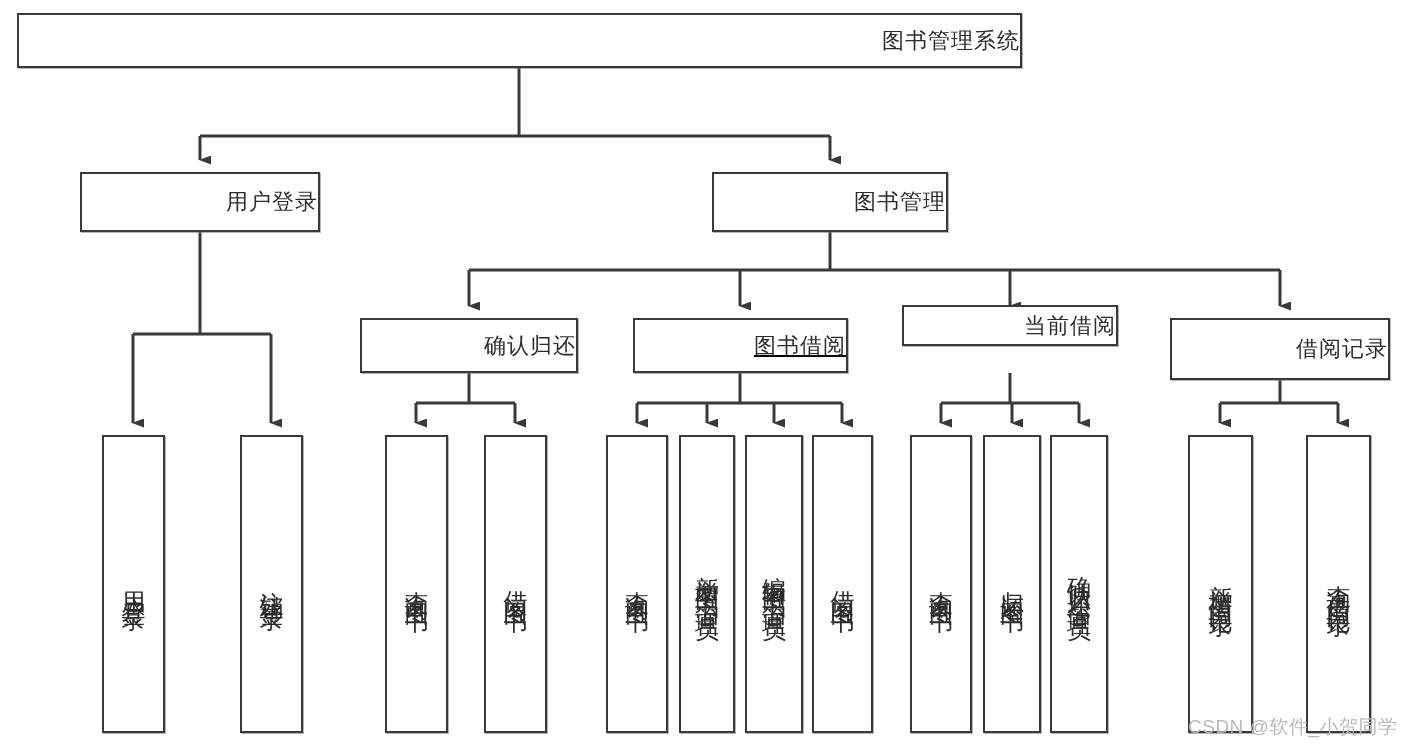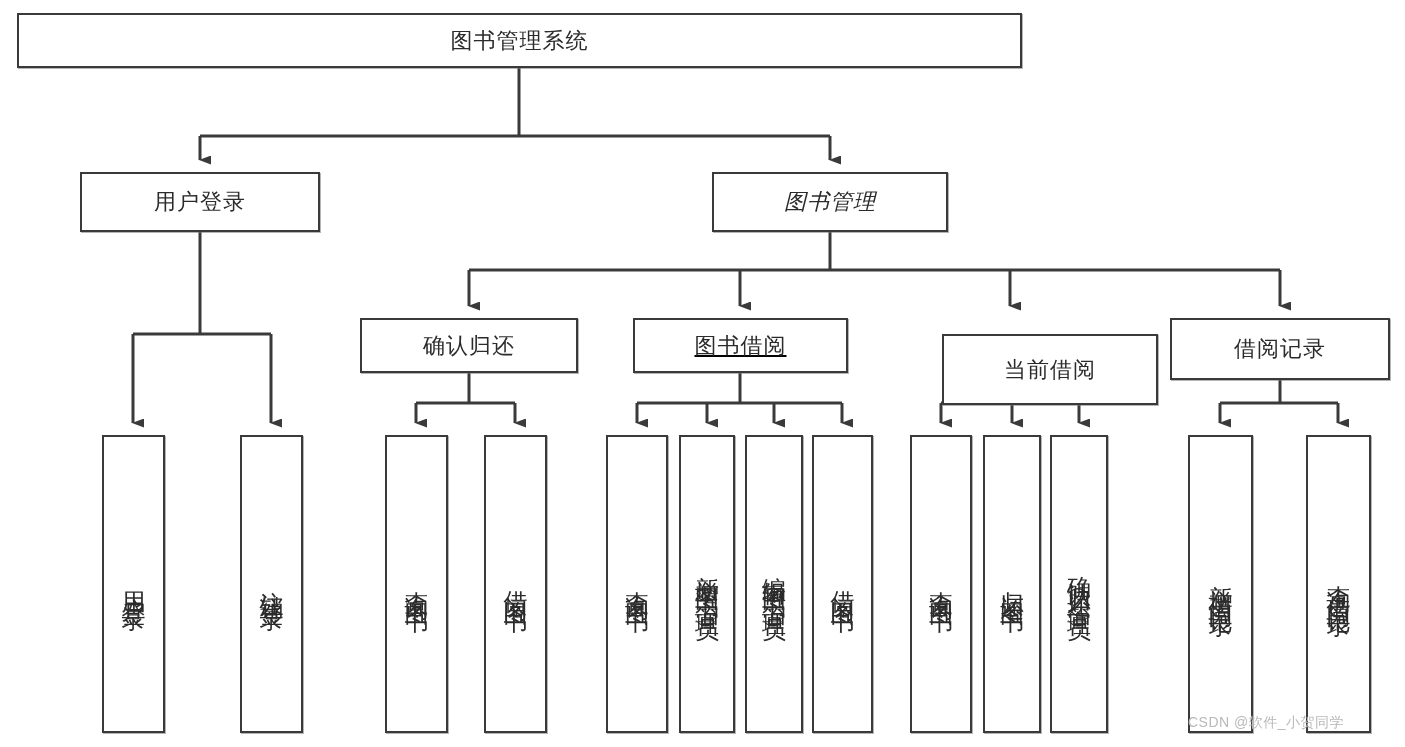--- a/index.html
+++ b/index.html
@@ -11,21 +11,21 @@
   }
   #diagram-root{position:absolute;left:0;top:0;width:1405px;height:747px;}
   .node-box{
     position:absolute;
     background:#ffffff;
     border:2px solid #3a3a3a;
     box-sizing:border-box;
     box-shadow:1px 1px 0 0 rgba(120,120,120,.55);
   }
   .node-box.horiz{
-    display:flex;align-items:center;justify-content:center;
+    display:flex;align-items:center;justify-content:flex-end;
   }
   .node-label-h{
     font-size:22px;color:#2b2b2b;letter-spacing:1px;white-space:nowrap;
     line-height:1;
   }
   .node-box.vert{
     display:flex;align-items:center;justify-content:center;
     padding:4px 0;
   }
   .node-label-v{
@@ -33,21 +33,21 @@
     text-orientation:upright;
     font-size:24px;color:#2b2b2b;
     letter-spacing:6px;
     line-height:1;
     white-space:nowrap;
     text-align:center;
   }
   svg.connectors{position:absolute;left:0;top:0;width:1405px;height:747px;pointer-events:none;}
   .watermark{
     position:absolute;
-    font-size:14px;
+    font-size:19px;
     color:#b9b9b9;
     white-space:nowrap;
     letter-spacing:.5px;
   }
 </style>
 </head>
 <body>
 
 <div id="diagram-root">
 
@@ -94,30 +94,30 @@
       </g>
   </svg>
 
   <div id="nodes-layer">
       <div class="node-box horiz" style="left: 17px; top: 13px; width: 1005px; height: 55px;">
         <span class="node-label-h">图书管理系统</span>
       </div>
       <div class="node-box horiz" style="left: 80px; top: 172px; width: 240px; height: 60px;">
         <span class="node-label-h">用户登录</span>
       </div>
-      <div class="node-box horiz" style="left: 712px; top: 172px; width: 236px; height: 60px; font-style: italic;">
+      <div class="node-box horiz" style="left: 712px; top: 172px; width: 236px; height: 60px;">
         <span class="node-label-h">图书管理</span>
       </div>
       <div class="node-box horiz" style="left: 360px; top: 318px; width: 218px; height: 55px;">
         <span class="node-label-h">确认归还</span>
       </div>
       <div class="node-box horiz" style="left: 633px; top: 318px; width: 215px; height: 55px; text-decoration: underline;">
         <span class="node-label-h">图书借阅</span>
       </div>
-      <div class="node-box horiz" style="left: 902px; top: 334px; width: 216px; height: 71px; margin-left: 40px;">
+      <div class="node-box horiz" style="left: 902px; top: 305px; width: 216px; height: 41px;">
         <span class="node-label-h">当前借阅</span>
       </div>
       <div class="node-box horiz" style="left: 1170px; top: 318px; width: 220px; height: 62px;">
         <span class="node-label-h">借阅记录</span>
       </div>
       <div class="node-box vert" style="left: 102px; top: 435px; width: 63px; height: 298px;">
         <span class="node-label-v">用户登录</span>
       </div>
       <div class="node-box vert" style="left: 240px; top: 435px; width: 63px; height: 298px;">
         <span class="node-label-v">注销登录</span>

